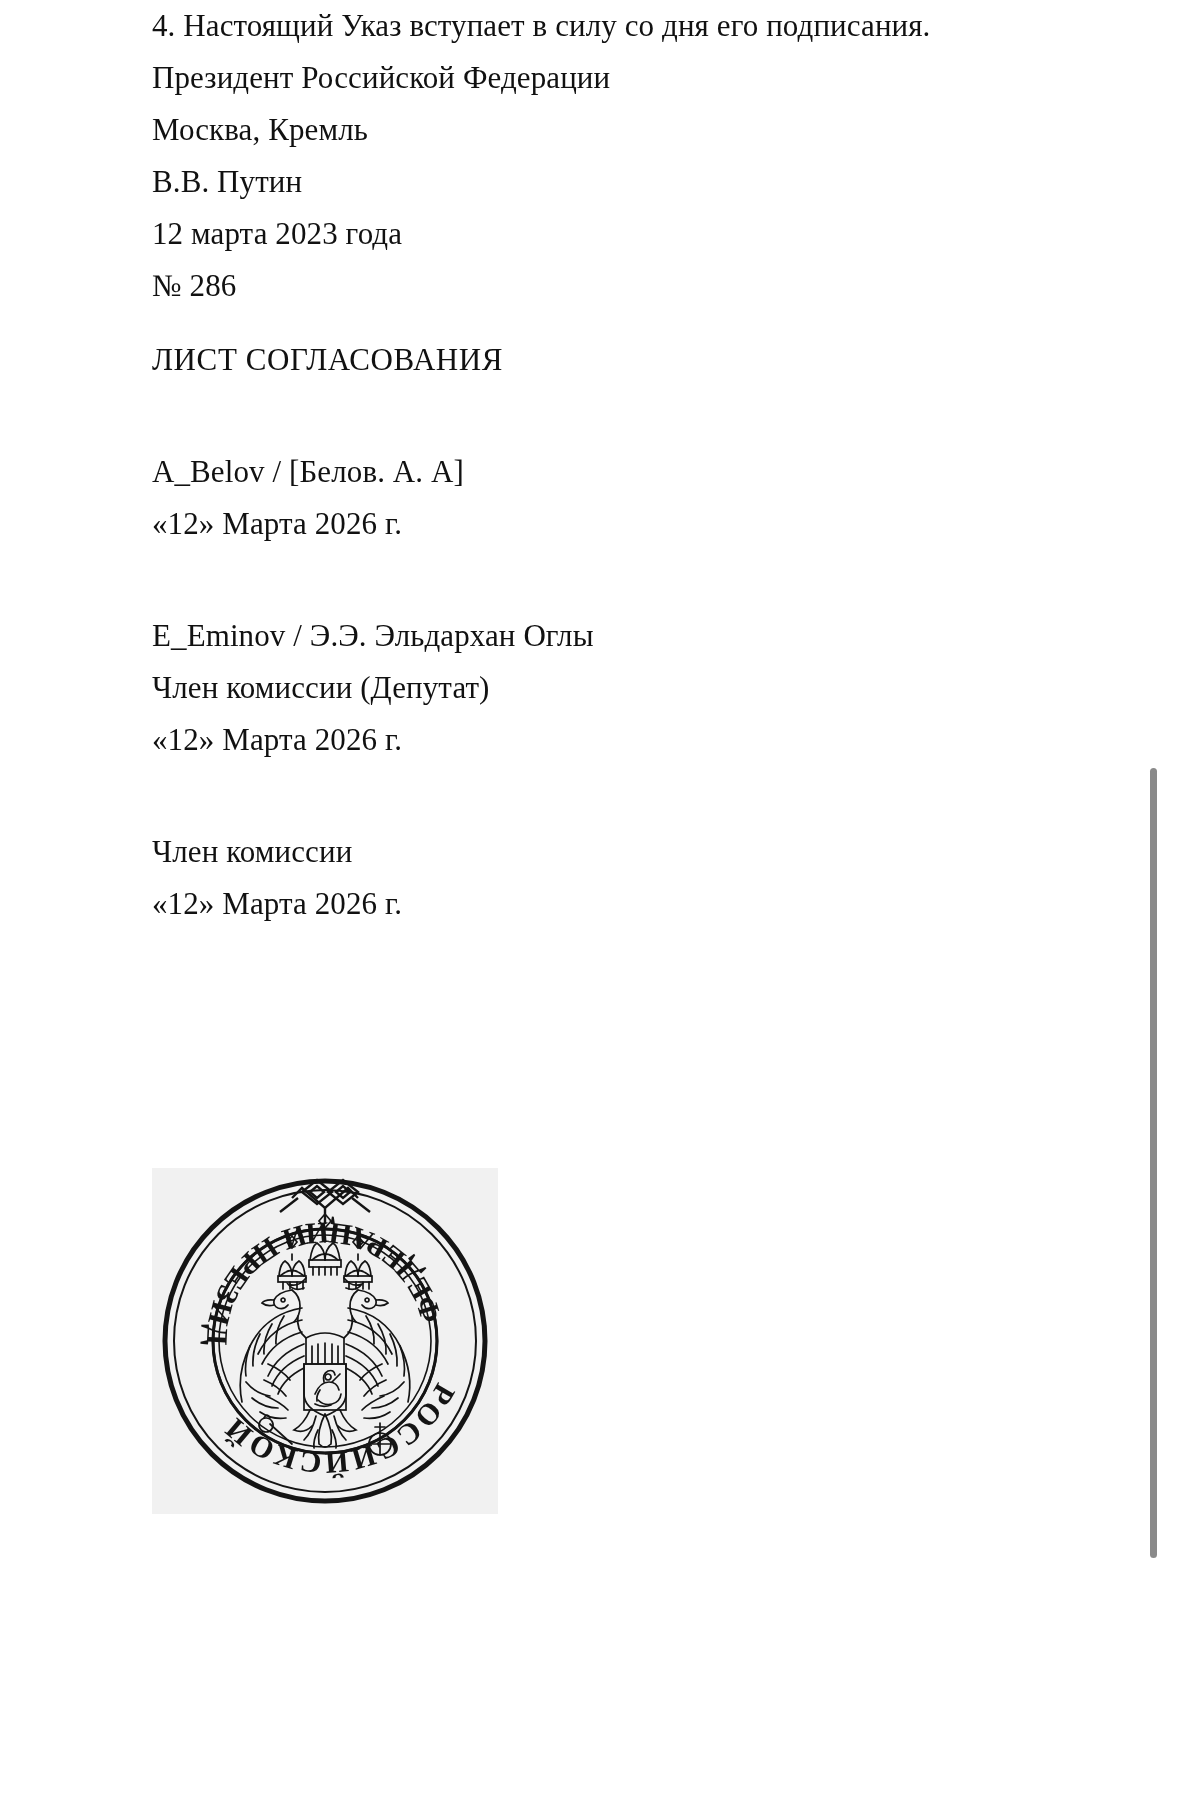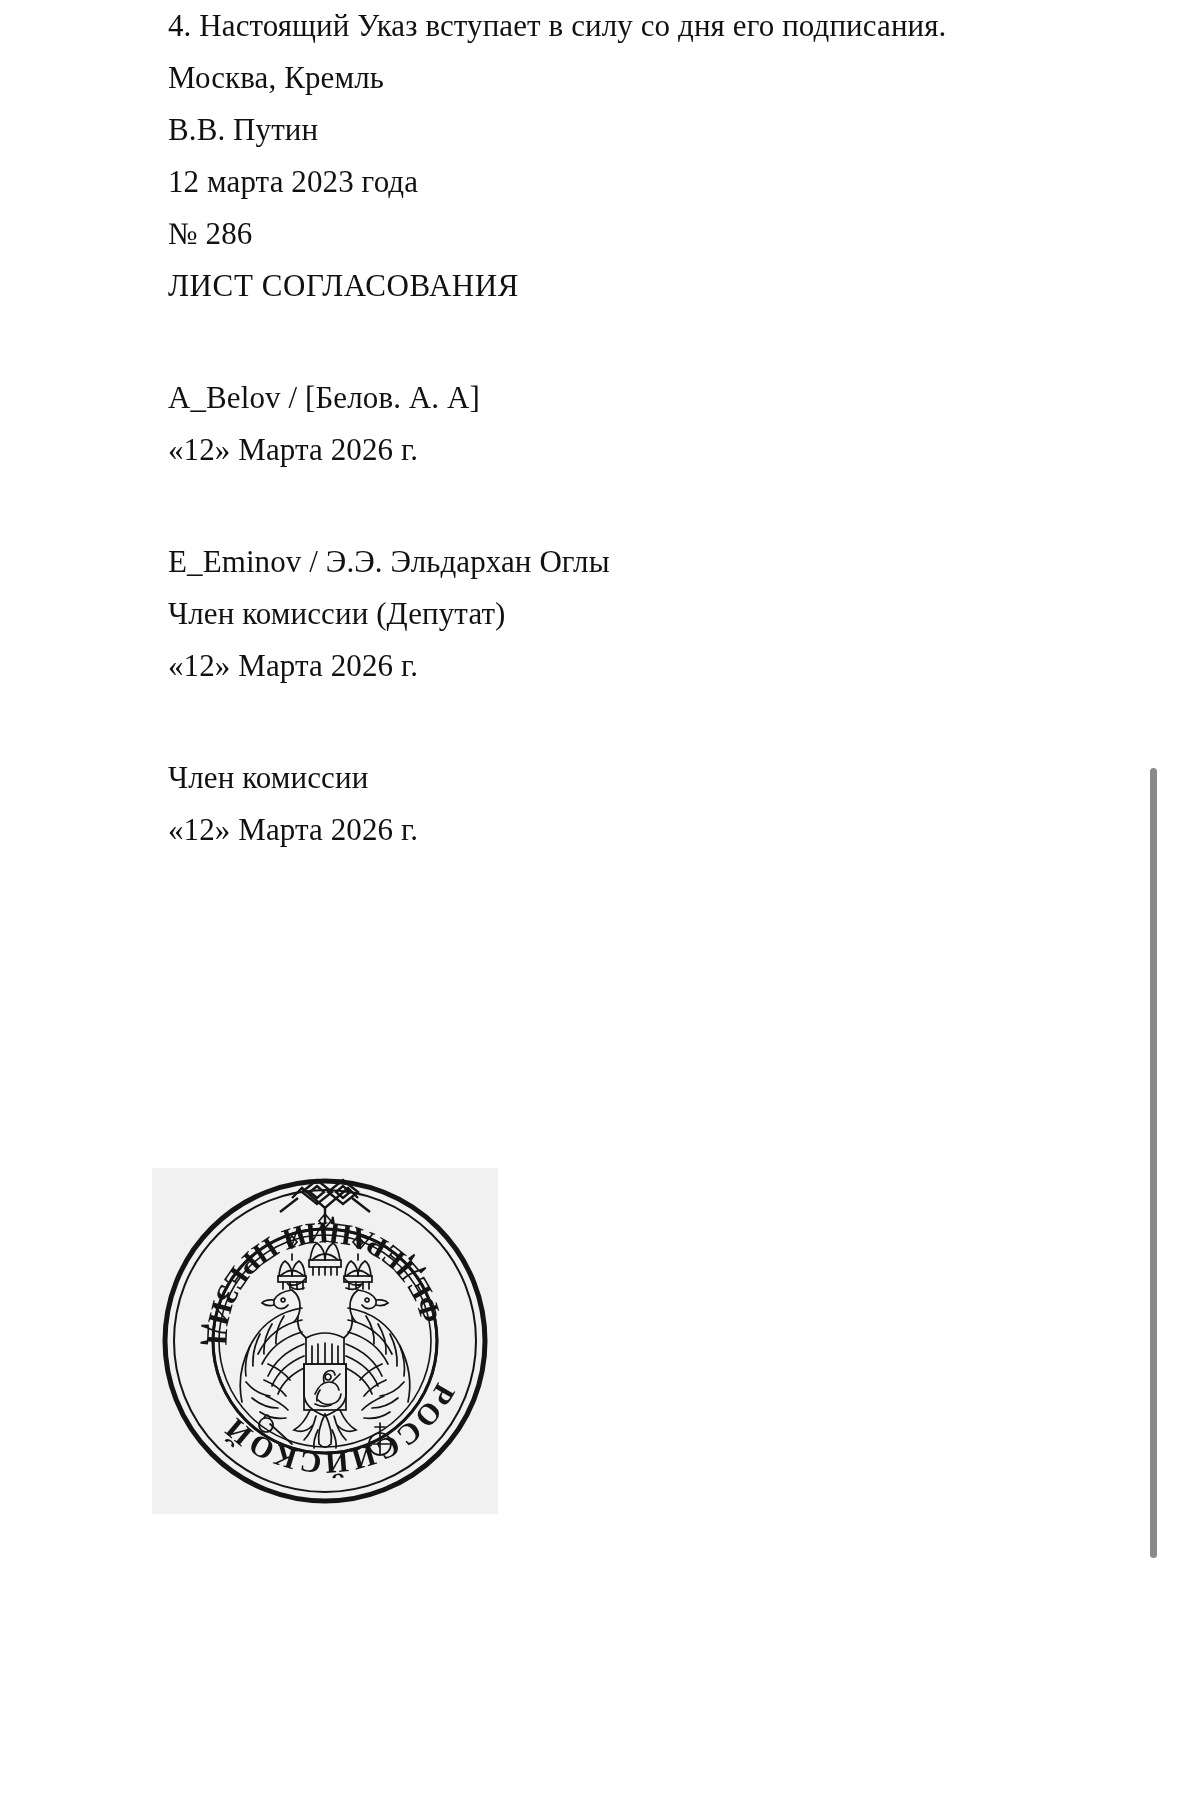--- a/index.html
+++ b/index.html
@@ -19,21 +19,21 @@
   }
 
   #page {
     position: absolute;
     inset: 0;
     background: #ffffff;
   }
 
   .doc-body {
     position: absolute;
-    left: 168px;
+    left: 152px;
     top: 0;
     width: 860px;
   }
 
   .para {
     font-size: 31px;
     line-height: 52px;
     letter-spacing: 0.1px;
     white-space: nowrap;
   }
@@ -45,20 +45,21 @@
 
   .block { margin: 0; padding: 0; }
 
   .sig-group { margin-top: 60px; }
   .sig-group .para { line-height: 52px; }
 
   .heading {
     font-size: 31px;
     line-height: 52px;
     letter-spacing: 0.6px;
+    margin-top: 22px;
   }
 
   
   .seal-wrap {
     position: absolute;
     left: 152px;
     top: 1168px;
     width: 346px;
     height: 346px;
     background: #f1f1f1;
@@ -91,20 +92,21 @@
 </style>
 </head>
 <body>
 
 <div id="page">
 
   <div class="doc-body">
 
     <p class="para block t-0">4. Настоящий Указ вступает в силу со дня его подписания.</p>
 
+    <p class="para block gap-l">Президент Российской Федерации</p>
 
     <p class="para block gap-l">Москва, Кремль</p>
 
     <p class="para block gap-s">В.В. Путин</p>
 
     <p class="para block gap-s">12 марта 2023 года</p>
 
     <p class="para block gap-s">№ 286</p>
 
     <p class="para heading block gap-l">ЛИСТ СОГЛАСОВАНИЯ</p>

